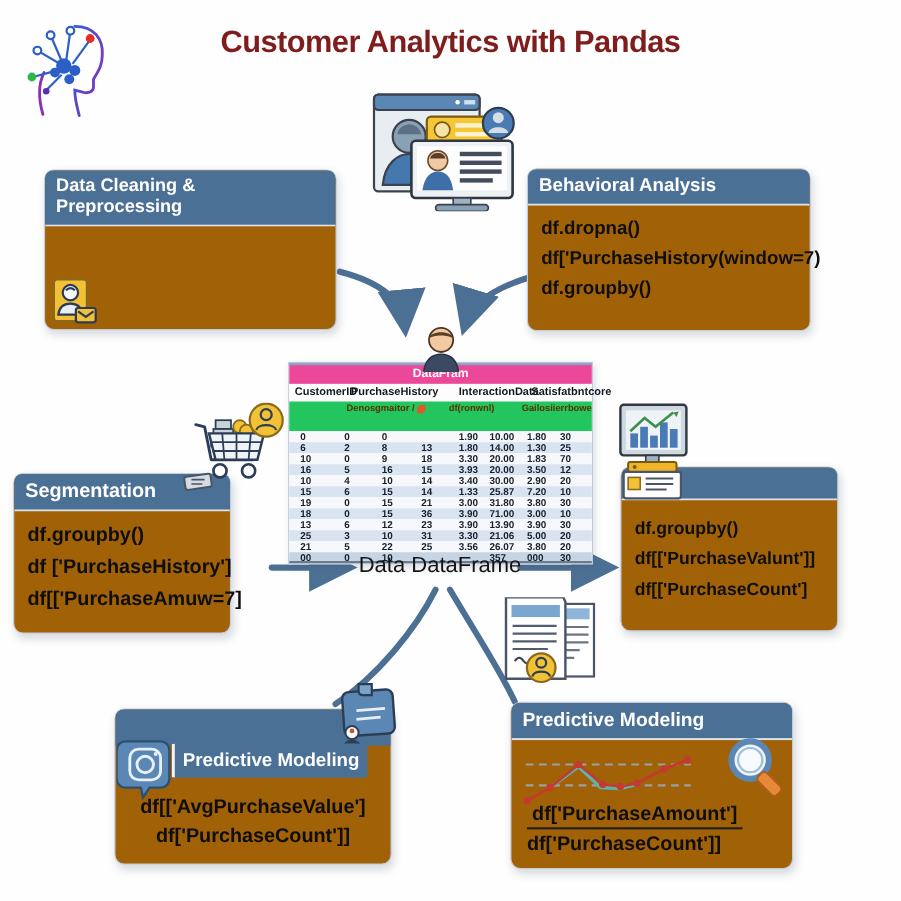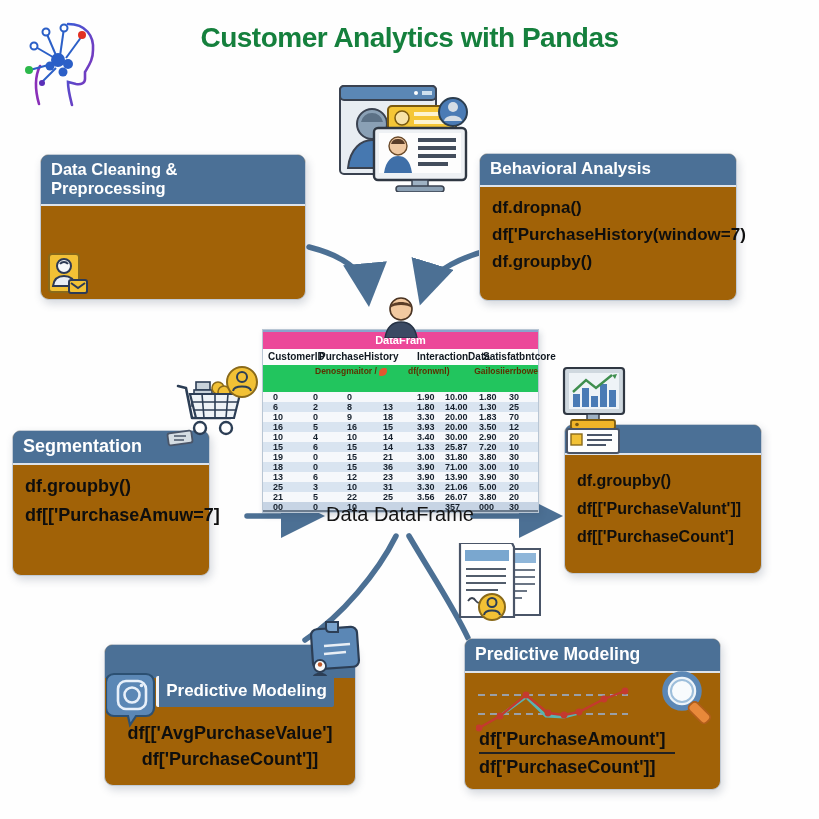--- a/index.html
+++ b/index.html
@@ -1,20 +1,20 @@
 <!DOCTYPE html>
 <html><head>
 <meta charset="utf-8">
 <style>
   * { margin:0; padding:0; box-sizing:border-box; }
   html,body { width:819px; height:819px; }
   body { font-family:"Liberation Sans", sans-serif; background:#fefefe; position:relative; overflow:hidden; }
   .abs { position:absolute; }
 
-  #page-title { top:22px; left:0; width:819px; text-align:center; font-size:28px; font-weight:bold; color:#15803d; letter-spacing:-0.5px; z-index:3; }
+  #page-title { top:22px; left:0; width:819px; text-align:center; font-size:28px; font-weight:bold; color:#7f1d1d; letter-spacing:-0.5px; z-index:3; }
 
   
   .panel { position:absolute; background:#a16207; border:1.5px solid #c2cbd6; border-radius:9px; box-shadow:2px 4px 8px rgba(55,70,95,.20); z-index:2; }
   .panel-header { background:#4b7096; color:#fff; font-weight:bold; padding:5px 10px 6px 10px; border-radius:7px 7px 0 0; border-bottom:2px solid #dde3ea; }
   .panel-body { padding:7px 12px; color:#0e0e0e; font-weight:bold; }
   .code-line { white-space:nowrap; }
 
   #panel-cleaning { left:40px; top:154px; width:266px; height:146px; }
   #panel-cleaning .panel-header { font-size:16.5px; }
   #panel-cleaning .panel-body { font-size:17.5px; line-height:26px; }
@@ -27,21 +27,21 @@
   #panel-metrics { left:564px; top:424px; width:198px; height:150px; }
   #panel-metrics .panel-header { height:30px; }
   #panel-metrics .panel-body { font-size:16px; line-height:28px; padding-top:12px; }
   #panel-predictive-left { left:104px; top:644px; width:252px; height:142px; }
   #panel-predictive-left .band { height:33px; background:#4b7096; border-radius:7px 7px 0 0; }
   #panel-predictive-left .panel-body { text-align:center; font-size:18px; line-height:26px; padding-top:42px; }
   #pl-inner-header { left:156px; top:676px; width:178px; height:31px; background:#4b7096; color:#fff; font-weight:bold; font-size:17px; text-align:center; line-height:30px; border-left:3px solid #f1f3f7; z-index:4; border-radius:2px; }
   #panel-predictive-right { left:464px; top:638px; width:257px; height:152px; }
   #panel-predictive-right .panel-header { font-size:17.5px; }
   #panel-predictive-right .panel-body { font-size:18px; padding-top:56px; padding-left:14px; }
-  .fraction-top { display:inline-block; border-bottom:2.5px solid #222; min-width:196px; padding-bottom:2px; }
+  .fraction-top { display:inline-block; border-bottom:2.5px solid #222; min-width:196px; padding-bottom:2px;text-align:center; }
   .fraction-bottom { display:inline-block; padding-top:3px; }
 
   
   #df-table { left:262px; top:329px; width:277px; z-index:2; background:#fff; border:1px solid #b9c6d4; box-shadow:2px 3px 6px rgba(55,70,95,.18); }
   #df-title { height:19px; background:#ec4899; border-top:2px solid #8aa5cc; color:#fff; font-size:11px; font-weight:bold; text-align:center; line-height:17px; }
   #df-cols { display:flex; height:16px; background:#fdfdfd; font-size:10px; font-weight:bold; color:#101820; line-height:16px; overflow:visible; white-space:nowrap; }
   #df-cols span { overflow:visible; }
   #df-cols span:nth-child(1){ width:56px; padding-left:5px; }
   #df-cols span:nth-child(2){ width:100px; }
   #df-cols span:nth-child(3){ width:66px; }
@@ -343,20 +343,21 @@
   <circle cx="76" cy="11" r="5" fill="none" stroke="#2c3e55" stroke-width="2"></circle>
   <path d="M67,25 c1,-6 17,-6 18,0" fill="none" stroke="#2c3e55" stroke-width="2"></path>
   <rect x="2" y="66" width="24" height="12" rx="2" fill="#d5dde3" stroke="#4a5568" stroke-width="1.8" transform="rotate(-8 14 72)"></rect>
   <path d="M8,70 h12 M8,74 h10" stroke="#4a5568" stroke-width="1.5"></path>
 </svg>
 
 <div class="panel" id="panel-segmentation">
   <div class="panel-header">Segmentation</div>
   <div class="panel-body">
     <div class="code-line">df.groupby()</div>
+    <div class="code-line">df ['PurchaseHistory']</div>
     <div class="code-line">df[['PurchaseAmuw=7]</div>
   </div>
 </div>
 
 <svg class="abs icon-layer" style="left:556px;top:366px;" width="74" height="90" viewBox="0 0 74 90">
   <rect x="8" y="2" width="60" height="46" rx="3" fill="#cfd8df" stroke="#2f3742" stroke-width="2.2"></rect>
   <rect x="13" y="7" width="50" height="36" fill="#eef3f7"></rect>
   <g fill="#4a7bb5">
       <rect x="17" y="28" width="7" height="13"></rect>
       <rect x="26" y="22" width="7" height="19"></rect>

